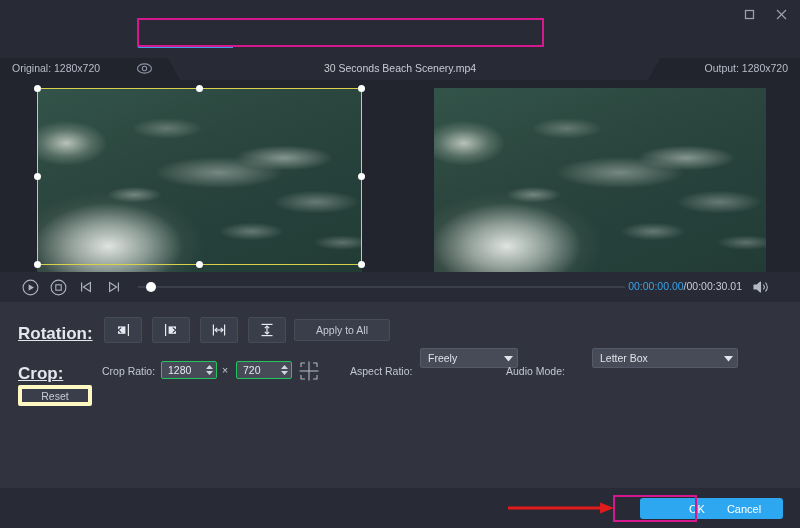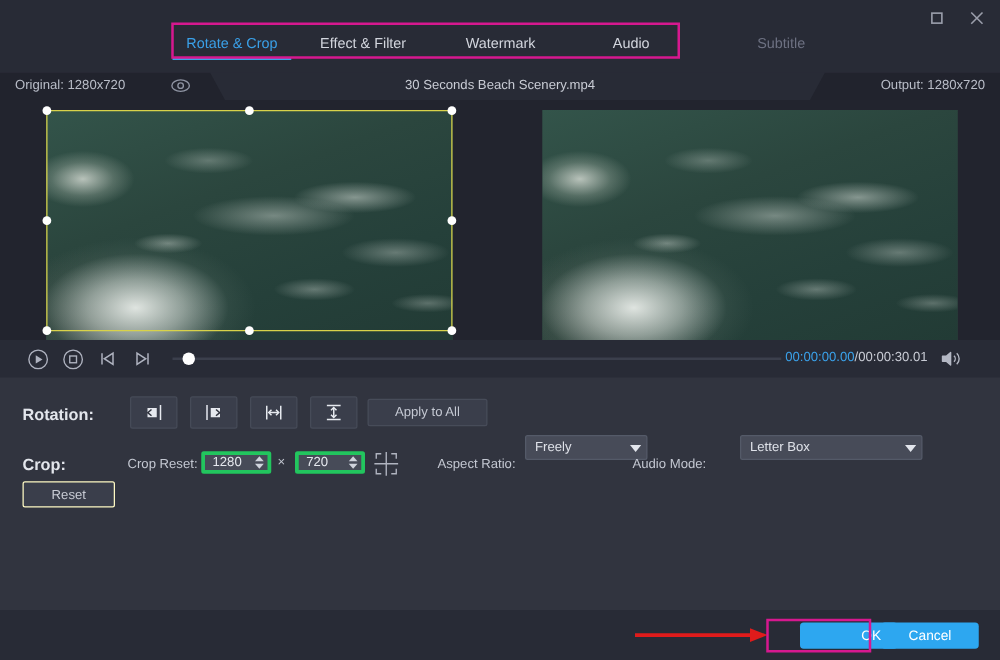--- a/index.html
+++ b/index.html
@@ -188,22 +188,23 @@
   }
 
   
   .controls {
     position: absolute; top: 302px; left: 0;
     width: 800px; height: 186px;
     background: #31343f;
   }
   .row-label {
     position: absolute;
-    font-size: 13px; color: #e3e6ec; font-weight: bold;
+    font-size: 17px; color: #e3e6ec; font-weight: bold;
     white-space: nowrap;
+    text-decoration: underline;
   }
   .lbl-rotation { left: 18px; top: 324px; }
   .lbl-crop     { left: 18px; top: 364px; }
 
   .rot-btn {
     position: absolute; top: 317px;
     width: 38px; height: 26px;
     background: #3a3e4b;
     border: 1px solid #464b58;
     border-radius: 2px;
@@ -221,40 +222,40 @@
     background: #3a3e4b;
     border: 1px solid #474c59;
     border-radius: 2px;
     display: flex; align-items: center; justify-content: center;
     font-size: 10.5px; color: #c5c9d3;
   }
   .reset-btn {
     position: absolute; left: 18px; top: 385px;
     width: 74px; height: 21px;
     background: #3a3e4b;
-    border: 1px solid #fef9c3;
+    border: 4px solid #fef9c3;
     border-radius: 2px;
     display: flex; align-items: center; justify-content: center;
     font-size: 10.5px; color: #c9ccd5;
   }
 
   .field-label {
     position: absolute;
     font-size: 10.5px; color: #c3c7d1;
     white-space: nowrap;
   }
   .lbl-croparea { left: 102px; top: 365px; }
   .lbl-aspect   { left: 350px; top: 365px; }
   .lbl-zoom     { left: 506px; top: 365px; }
 
   .numfield {
     position: absolute; top: 361px;
     width: 56px; height: 18px;
     background: #474b58;
-    border: 3px solid #22c55e;
+    border: 1px solid #22c55e;
     border-radius: 2px;
     display: flex; align-items: center;
   }
   .num-w { left: 161px; }
   .num-h { left: 236px; }
   .numfield .nv {
     flex: 1;
     padding-left: 6px;
     font-size: 10.5px; color: #e6e9ef;
   }
@@ -332,27 +333,20 @@
       </svg>
     </div>
     <div class="winbtn">
       <svg width="13" height="13" viewBox="0 0 13 13" fill="none" stroke="currentColor" stroke-width="1.3">
         <line x1="2" y1="2" x2="11" y2="11"></line>
         <line x1="11" y1="2" x2="2" y2="11"></line>
       </svg>
     </div>
   </div>
 
-  <div class="tabbar">
-    <div class="tab active" style="left:138px;width:95px;">Rotate &amp; Crop</div>
-    <div class="tab" style="left:243px;width:95px;">Effect &amp; Filter</div>
-    <div class="tab" style="left:358px;width:85px;">Watermark</div>
-    <div class="tab" style="left:480px;width:50px;">Audio</div>
-    <div class="tab disabled" style="left:592px;width:66px;">Subtitle</div>
-  </div>
   <div class="tab-underline"></div>
   <div class="annot-box annot-tabs"></div>
 
   <div class="phead">
     <div class="phead-left"></div>
     <div class="phead-right"></div>
     <div class="phead-label lbl-filename">30 Seconds Beach Scenery.mp4</div>
     <div class="phead-label lbl-original">Original: 1280x720</div>
     <div class="phead-label lbl-output">Output: 1280x720</div>
     <div class="eye-icon">
@@ -456,21 +450,21 @@
       <line x1="8" y1="4.4" x2="8" y2="11.6"></line>
       <polyline points="5.8,6.2 8,4.0 10.2,6.2" fill="none"></polyline>
       <polyline points="5.8,9.8 8,12 10.2,9.8" fill="none"></polyline>
     </svg>
   </div>
   <div class="apply-all">Apply to All</div>
 
   <div class="row-label lbl-crop">Crop:</div>
   <div class="reset-btn">Reset</div>
 
-  <div class="field-label lbl-croparea">Crop Reset:</div>
+  <div class="field-label lbl-croparea">Crop Ratio:</div>
 
   <div class="numfield num-w">
     <span class="nv">1280</span>
     <span class="spin">
       <svg width="9" height="14" viewBox="0 0 9 14" fill="currentColor">
         <polygon points="4.5,2 8,6 1,6"></polygon>
         <polygon points="4.5,12 1,8 8,8"></polygon>
       </svg>
     </span>
   </div>

